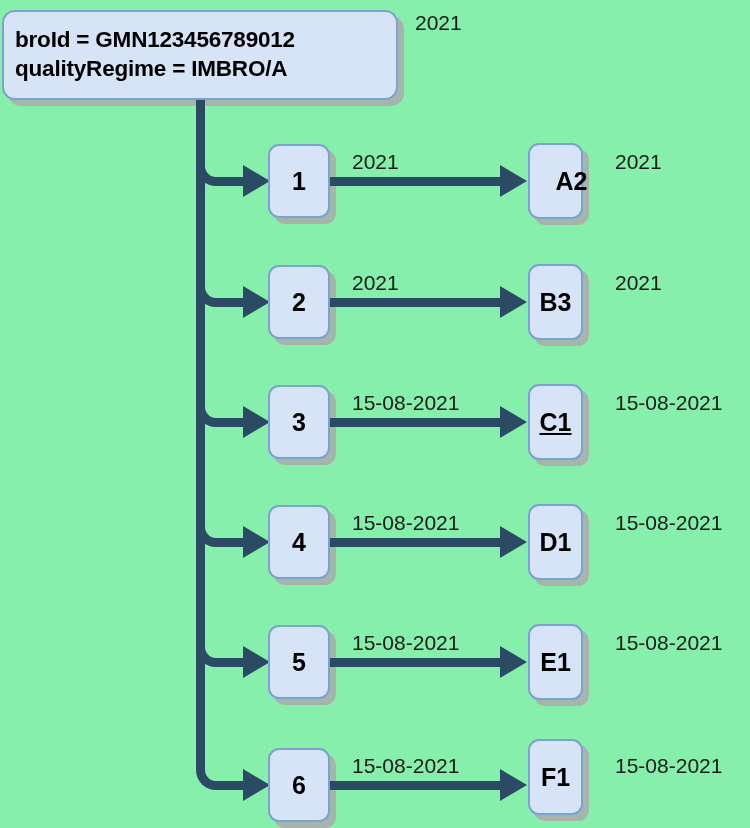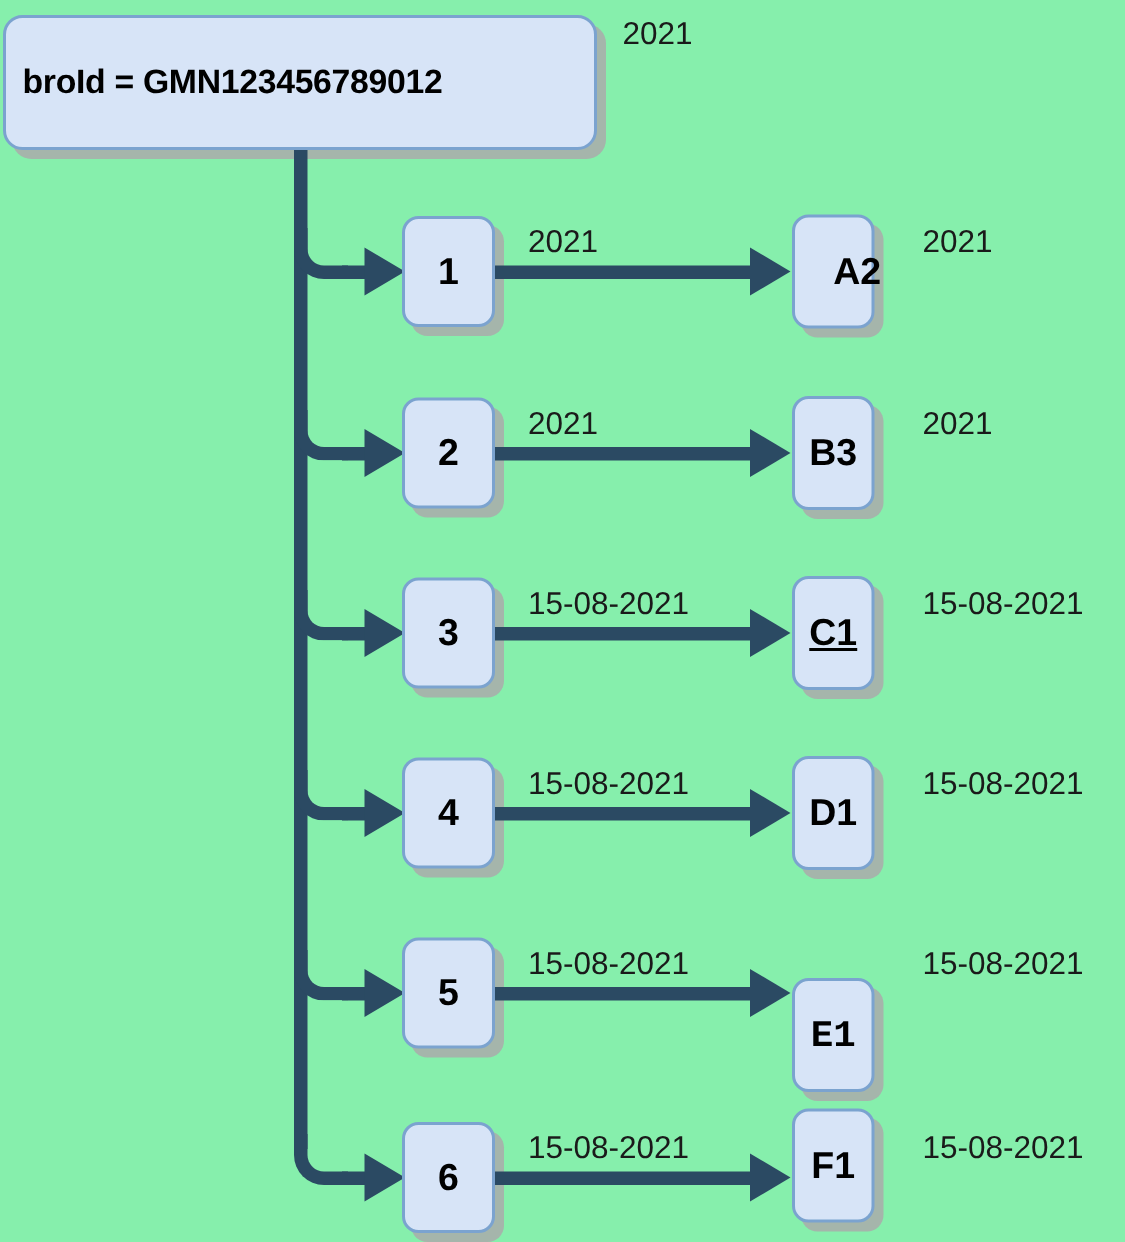--- a/index.html
+++ b/index.html
@@ -146,20 +146,21 @@
     white-space: nowrap;
   }
 </style>
 </head>
 <body>
 
 <div id="canvas">
 
   <div class="header-box">
     <div class="header-line">broId = GMN123456789012</div>
+    <div class="header-line">qualityRegime = IMBRO/A</div>
   </div>
 
   <div class="top-label">2021</div>
 
   <div class="trunk"></div>
 
   <div id="rows">
       <div class="elbow" style="top: 152px;"></div>
       <div class="stub" style="left: 228px; top: 177px; width: 18px;"></div>
       <div class="arrowhead" style="left: 243px; top: 165px;"></div>
@@ -196,21 +197,21 @@
       <div class="edge-label" style="left: 352px; top: 511px;">15-08-2021</div>
       <div class="node-box node-let" style="top: 504px;">D1</div>
       <div class="side-label" style="top: 511px;">15-08-2021</div>
       <div class="elbow" style="top: 633px;"></div>
       <div class="stub" style="left: 228px; top: 658px; width: 18px;"></div>
       <div class="arrowhead" style="left: 243px; top: 646px;"></div>
       <div class="node-box node-num" style="top: 625px;">5</div>
       <div class="link-line" style="top: 658px; width: 172px;"></div>
       <div class="link-head" style="left: 500px; top: 646px;"></div>
       <div class="edge-label" style="left: 352px; top: 631px;">15-08-2021</div>
-      <div class="node-box node-let" style="top: 652px; font-family: Liberation Mono, monospace;">E1</div>
+      <div class="node-box node-let" style="top: 624px;">E1</div>
       <div class="side-label" style="top: 631px;">15-08-2021</div>
       <div class="elbow" style="top: 756px;"></div>
       <div class="stub" style="left: 228px; top: 781px; width: 18px;"></div>
       <div class="arrowhead" style="left: 243px; top: 769px;"></div>
       <div class="node-box node-num" style="top: 748px;">6</div>
       <div class="link-line" style="top: 781px; width: 172px;"></div>
       <div class="link-head" style="left: 500px; top: 769px;"></div>
       <div class="edge-label" style="left: 352px; top: 754px;">15-08-2021</div>
       <div class="node-box node-let" style="top: 739px;">F1</div>
       <div class="side-label" style="top: 754px;">15-08-2021</div>

